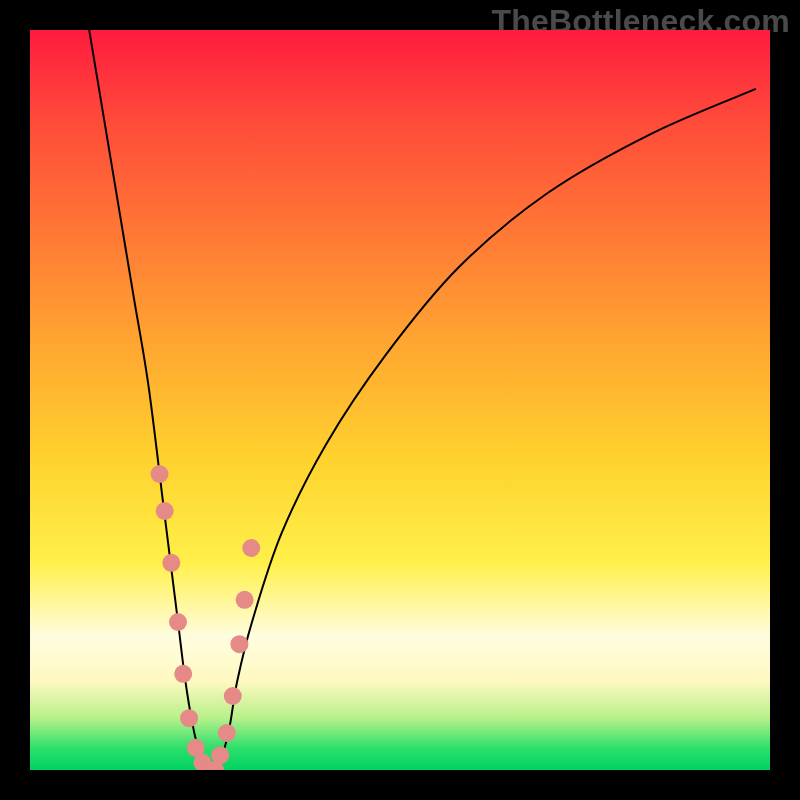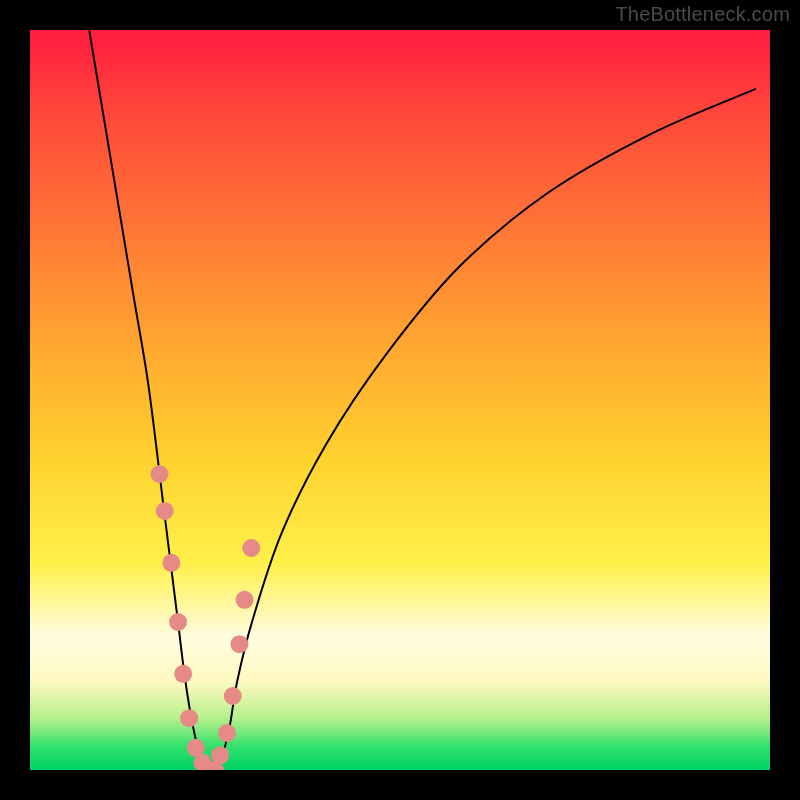--- a/index.html
+++ b/index.html
@@ -39,22 +39,22 @@
       #b7f08a 93%,
       #2de06b 97%,
       #00d264 100%
     );
   }
   .watermark {
     position: absolute;
     top: 3px;
     right: 10px;
     color: #4a4a4a;
-    font-size: 20px;
-    font-weight: 400;
+    font-size: 32px;
+    font-weight: 700;
     user-select: none;
     letter-spacing: 0.2px;
   }
   svg.curves {
     position: absolute;
     left: 0;
     top: 0;
     width: 740px;
     height: 740px;
   }

